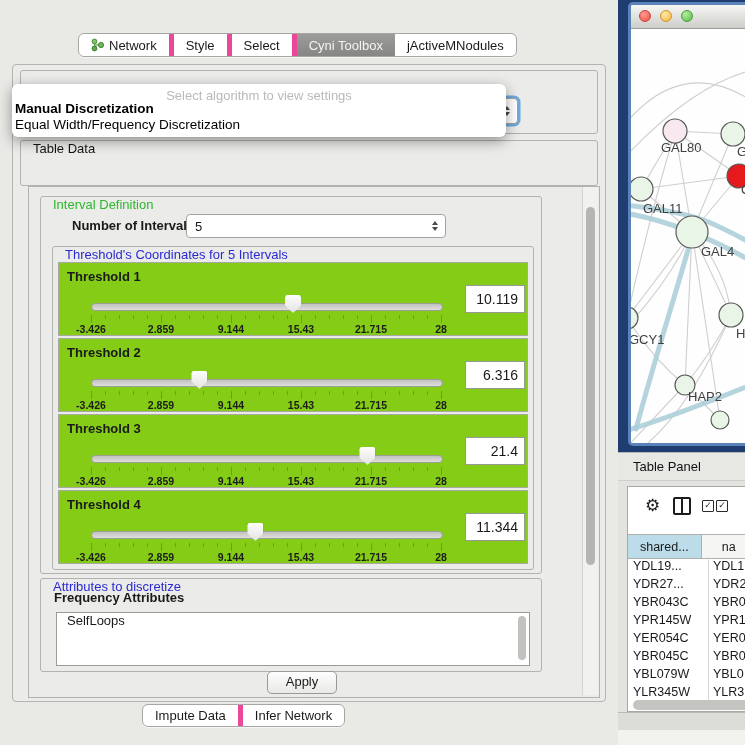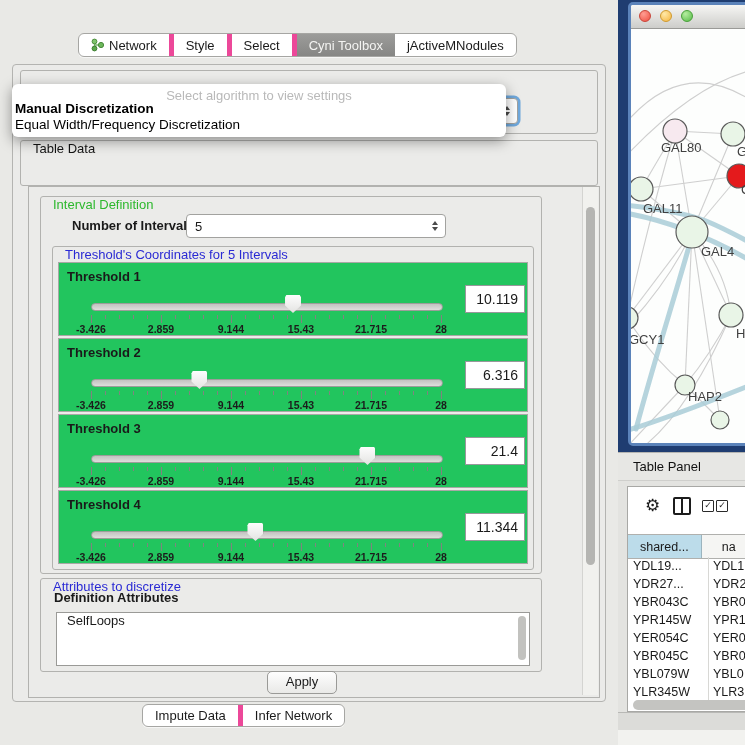--- a/index.html
+++ b/index.html
@@ -51,21 +51,21 @@
   #popup-hint{position:absolute;left:0;top:4px;width:100%;text-align:center;color:#b9b9b9;font-size:13px;}
   .popup-item{position:absolute;left:3px;font-size:13.5px;color:#000;}
 
   
   #scroll-panel{left:28px;top:186px;width:570px;height:510px;background:#ebebe9;
     border:1px solid #b2b2af;}
   .vscroll-track{background:#f1f1ee;border-left:1px solid #d4d4d1;}
   .scroll-thumb{background:#b5b5b2;border-radius:5px;}
 
   
-  .thr-box{position:absolute;left:58px;width:468px;height:72px;border:1px solid #a8a8a5;background:#22c55e;}
+  .thr-box{position:absolute;left:58px;width:468px;height:72px;border:1px solid #a8a8a5;background:#84cc16;}
   .thr-title{position:absolute;left:8px;top:6px;font-weight:bold;}
   .thr-track{position:absolute;left:32px;top:40px;width:350px;height:6px;border:1px solid #9d9d9a;
     border-radius:4px;background:linear-gradient(#c2c2c0,#dededb);}
   .thr-thumb{position:absolute;top:32px;width:16px;height:18px;background:linear-gradient(#fdfdfd,#e3e3e1);
     clip-path:polygon(8% 0,92% 0,100% 12%,100% 58%,50% 100%,0 58%,0 12%);
     filter:drop-shadow(0 0 1px #7e7e7b);}
   .tick{position:absolute;width:1px;background:#82827f;}
   .tick-label{position:absolute;transform:translateX(-50%);font-size:10.5px;font-weight:bold;color:#1c1c1c;top:60px;}
   .thr-value{position:absolute;left:406px;top:22px;width:60px;height:28px;background:#fff;
     border:1px solid #98989b;box-sizing:border-box;font-size:14px;text-align:right;
@@ -335,21 +335,21 @@
         <span class="tick-label" style="left: 312px;">21.715</span>
         <span class="tick-label" style="left: 382px;">28</span>
         <div class="thr-thumb" style="left: 188.498px;"></div>
         <div class="thr-value">11.344</div>
       </div>
     </div>
 
   <div class="group" style="left:40px;top:578px;width:500px;height:92px;">
     <span class="group-legend legend-blue">Attributes to discretize</span>
   </div>
-  <span class="abs" style="left:54px;top:590px;font-weight:bold;">Definition Attributes</span>
+  <span class="abs" style="left:54px;top:590px;font-weight:bold;">Frequency Attributes</span>
   <div class="abs" id="attr-list">
       <div class="attr-item">SelfLoops</div>
     </div>
   <div class="abs scroll-thumb" style="left:518px;top:616px;width:8px;height:44px;background:#c2c2bf;"></div>
 
   <div class="abs" id="apply-btn">Apply</div>
 
   <div class="abs segbar" id="bottom-tabs" style="left:142px;top:704px;height:21px;">
       <div class="seg">
         <span>Impute Data</span>

